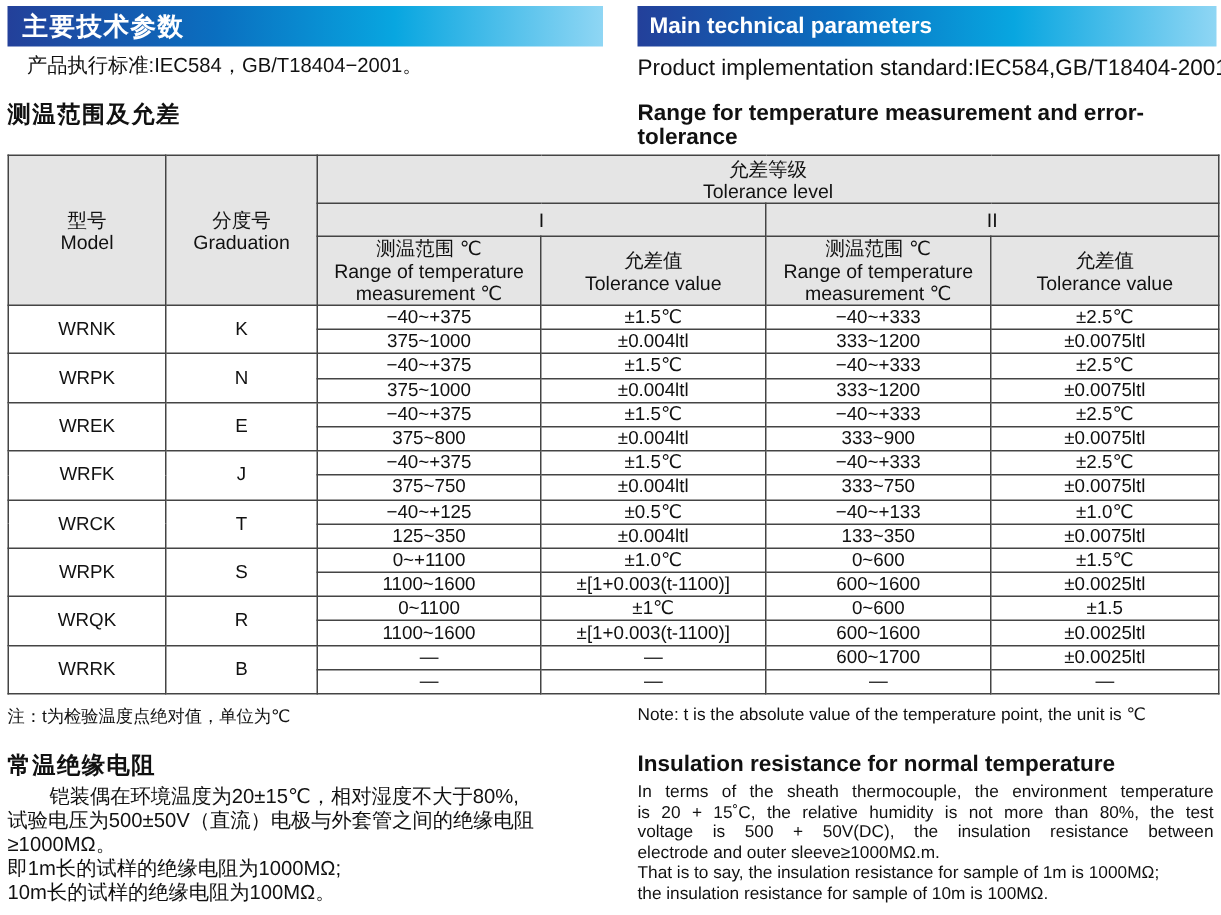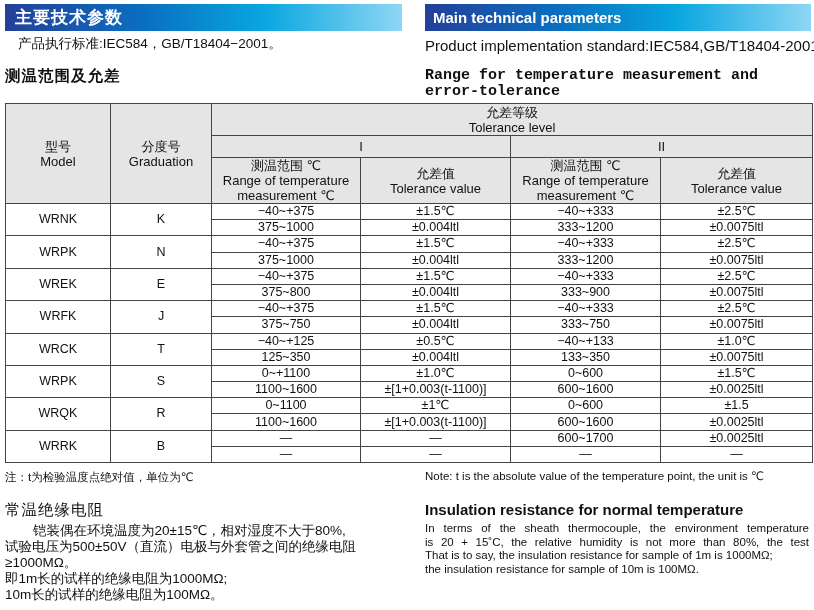--- a/index.html
+++ b/index.html
@@ -8,34 +8,34 @@
   .bar { position:absolute; top:4px; height:27px; color:#fff; font-weight:bold;
          display:flex; align-items:center; box-sizing:border-box; }
   .bar.cn { left:5px; width:397px; padding-left:10px; font-size:17px; letter-spacing:1px;
             background:linear-gradient(90deg,#23409a 0%,#0a6fc0 35%,#08a6e0 65%,#8fd6f4 100%); }
   .bar.en { left:425px; width:386px; padding-left:8px; font-size:15px;
             background:linear-gradient(90deg,#23409a 0%,#0a6fc0 35%,#08a6e0 65%,#8fd6f4 100%); }
   .txt { position:absolute; white-space:nowrap; }
   .std-cn { left:18px; top:35px; font-size:13.5px; }
   .std-en { left:425px; top:37px; font-size:15px; }
   .h2-cn { left:5px; top:66px; font-size:15.5px; font-weight:bold; letter-spacing:1px; }
-  .h2-en { left:425px; top:68px; font-size:15px; font-weight:bold; line-height:16px; white-space:normal; width:380px;font-family:Liberation Mono, monospace; }
+  .h2-en { left:425px; top:68px; font-size:15px; font-weight:bold; line-height:16px; white-space:normal; width:380px; }
 
   table.tol { position:absolute; left:5px; top:103px; width:807px; border-collapse:collapse;
               table-layout:fixed; font-size:13px; }
   table.tol td, table.tol th { border:1px solid #444; text-align:center; padding:0; line-height:15px; }
   table.tol th { background:#e5e5e5; font-weight:normal; }
   table.tol tr.h1 th { height:31px; }
   table.tol tr.h2 th { height:21px; }
   table.tol tr.h3 th { height:44px; }
   table.tol td { height:15.2px; font-size:12.5px; }
   table.tol tr.sub td.v { border-top:1px solid #999; }
   .footnote-cn { left:5px; top:470px; font-size:11.5px; }
   .footnote-en { left:425px; top:469px; font-size:11.5px; }
-  .h3-cn { left:5px; top:500px; font-size:15.5px; font-weight:normal; letter-spacing:1px;text-align:right; }
+  .h3-cn { left:5px; top:500px; font-size:15.5px; font-weight:bold; letter-spacing:1px;text-align:right; }
   .h3-en { left:425px; top:501px; font-size:15px; font-weight:bold; }
   .para-cn { left:5px; top:523px; font-size:13.5px; line-height:16px; white-space:normal; width:400px; }
   .para-cn .indent { display:inline-block; width:28px; }
   .para-en { left:425px; top:522px; font-size:11.5px; line-height:13.6px; white-space:normal; width:384px; }
   .para-en .j { text-align:justify; text-align-last:justify; display:block; }
   .para-en .l { display:block; }
 </style>
 </head>
 <body>
 
@@ -227,15 +227,17 @@
   <div><span class="indent"></span><span>铠装偶在环境温度为20±15℃，相对湿度不大于80%,</span></div>
   <div>试验电压为500±50V（直流）电极与外套管之间的绝缘电阻</div>
   <div>≥1000MΩ。</div>
   <div>即1m长的试样的绝缘电阻为1000MΩ;</div>
   <div>10m长的试样的绝缘电阻为100MΩ。</div>
 </div>
 
 <div class="txt para-en">
   <span class="j">In terms of the sheath thermocouple, the environment temperature</span>
   <span class="j">is 20 + 15˚C, the relative humidity is not more than 80%, the test</span>
+  <span class="j">voltage is 500 + 50V(DC), the insulation resistance between</span>
+  <span class="l">electrode and outer sleeve≥1000MΩ.m.</span>
   <span class="l">That is to say, the insulation resistance for sample of 1m is 1000MΩ;</span>
   <span class="l">the insulation resistance for sample of 10m is 100MΩ.</span>
 </div>
 
 </body></html>

